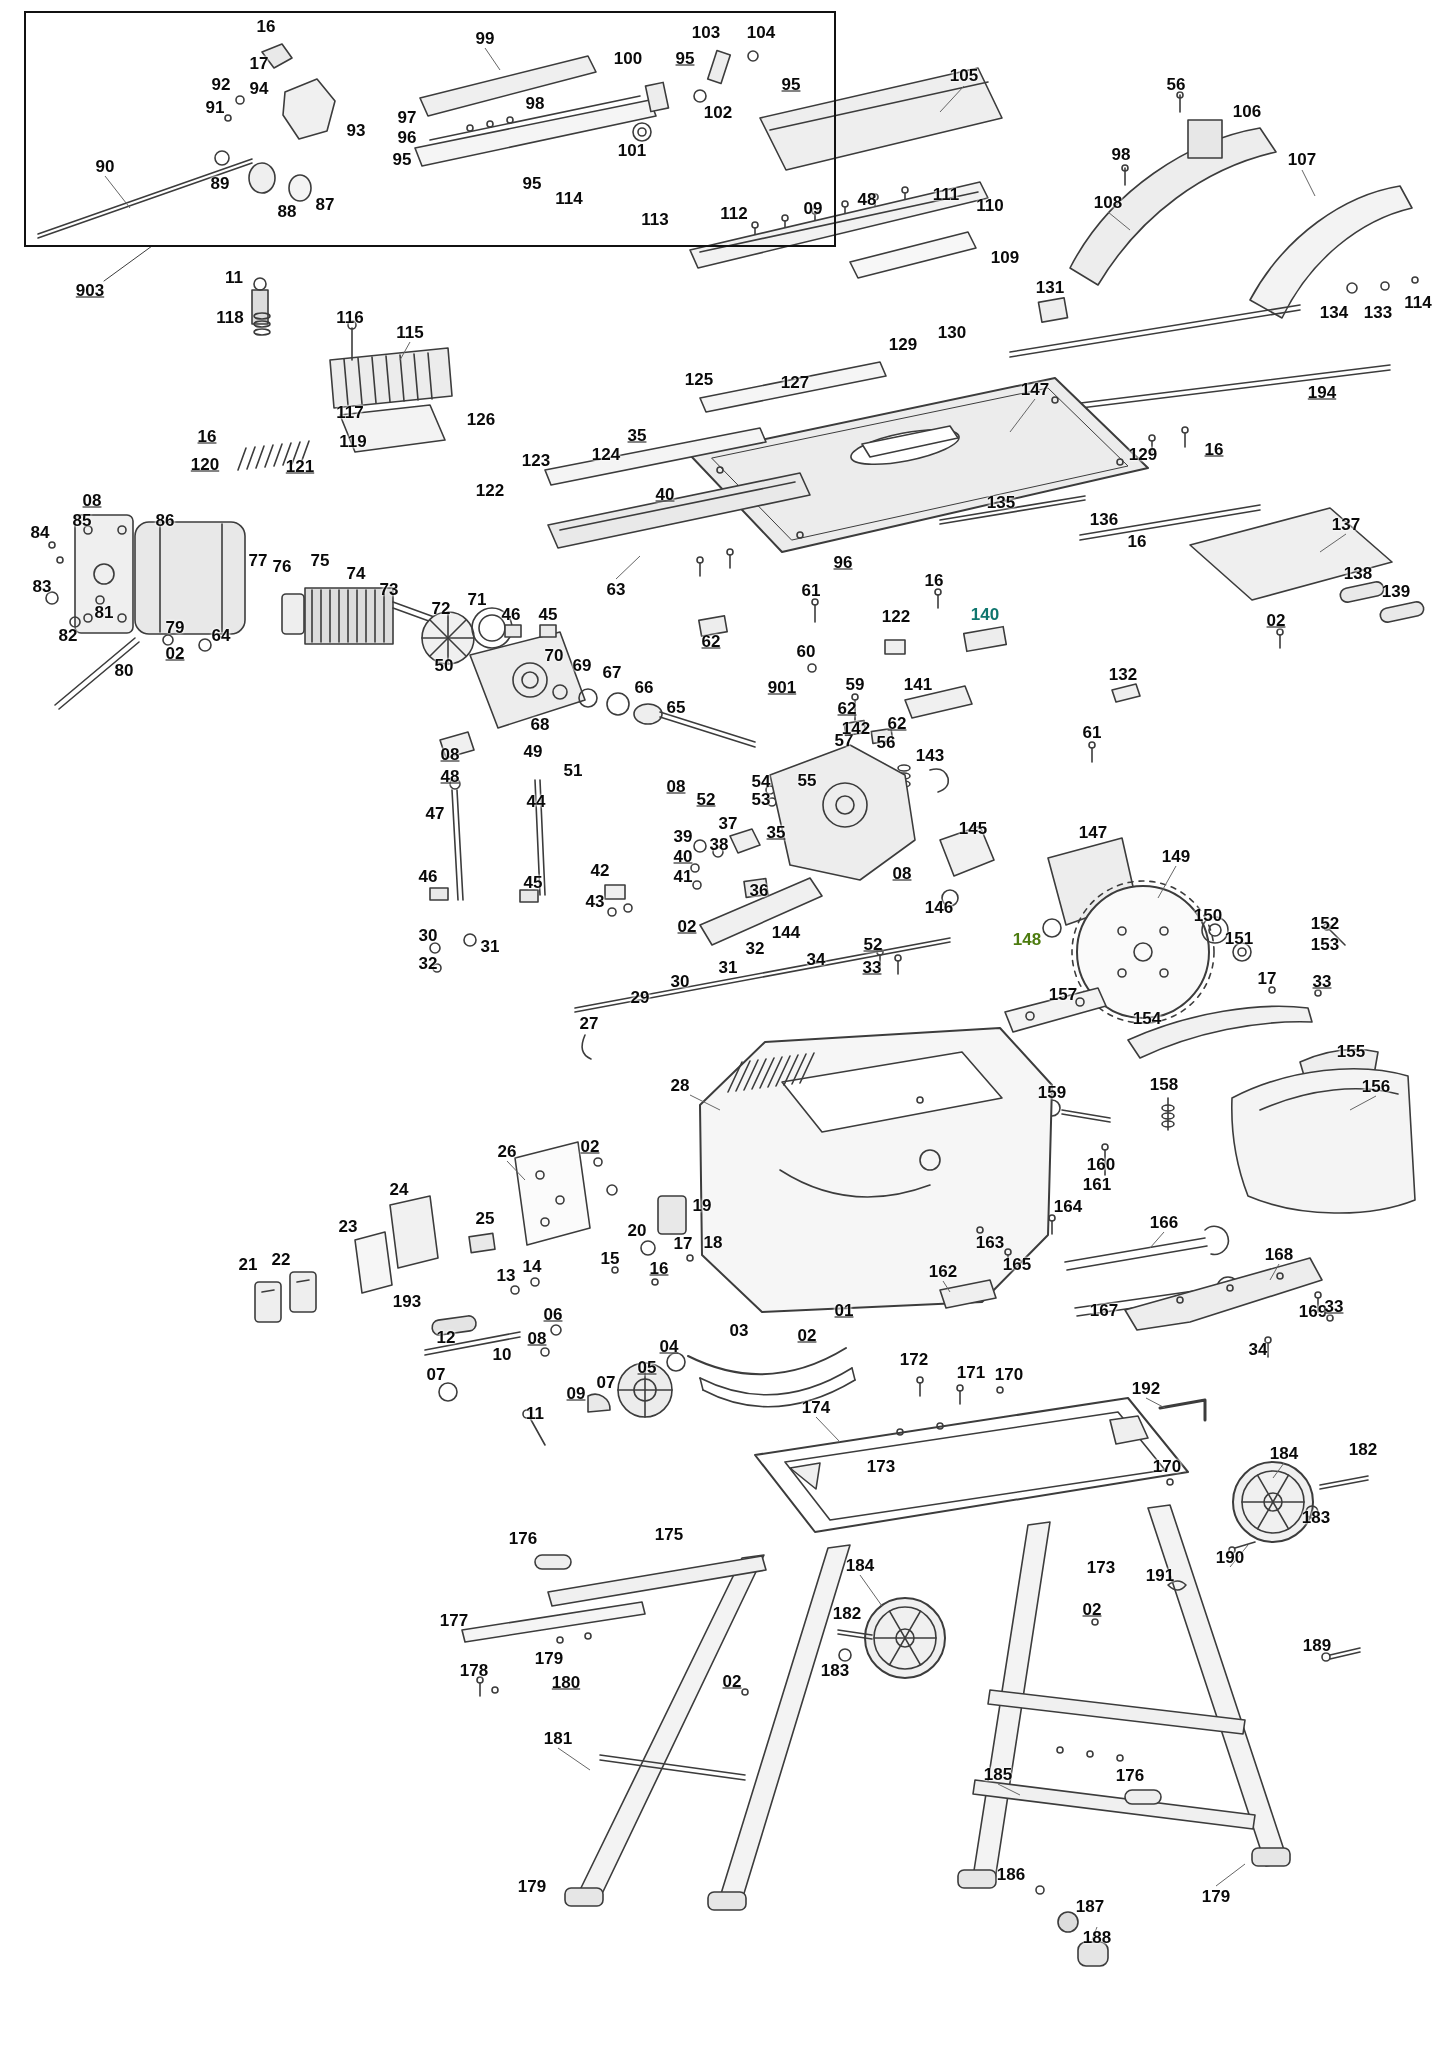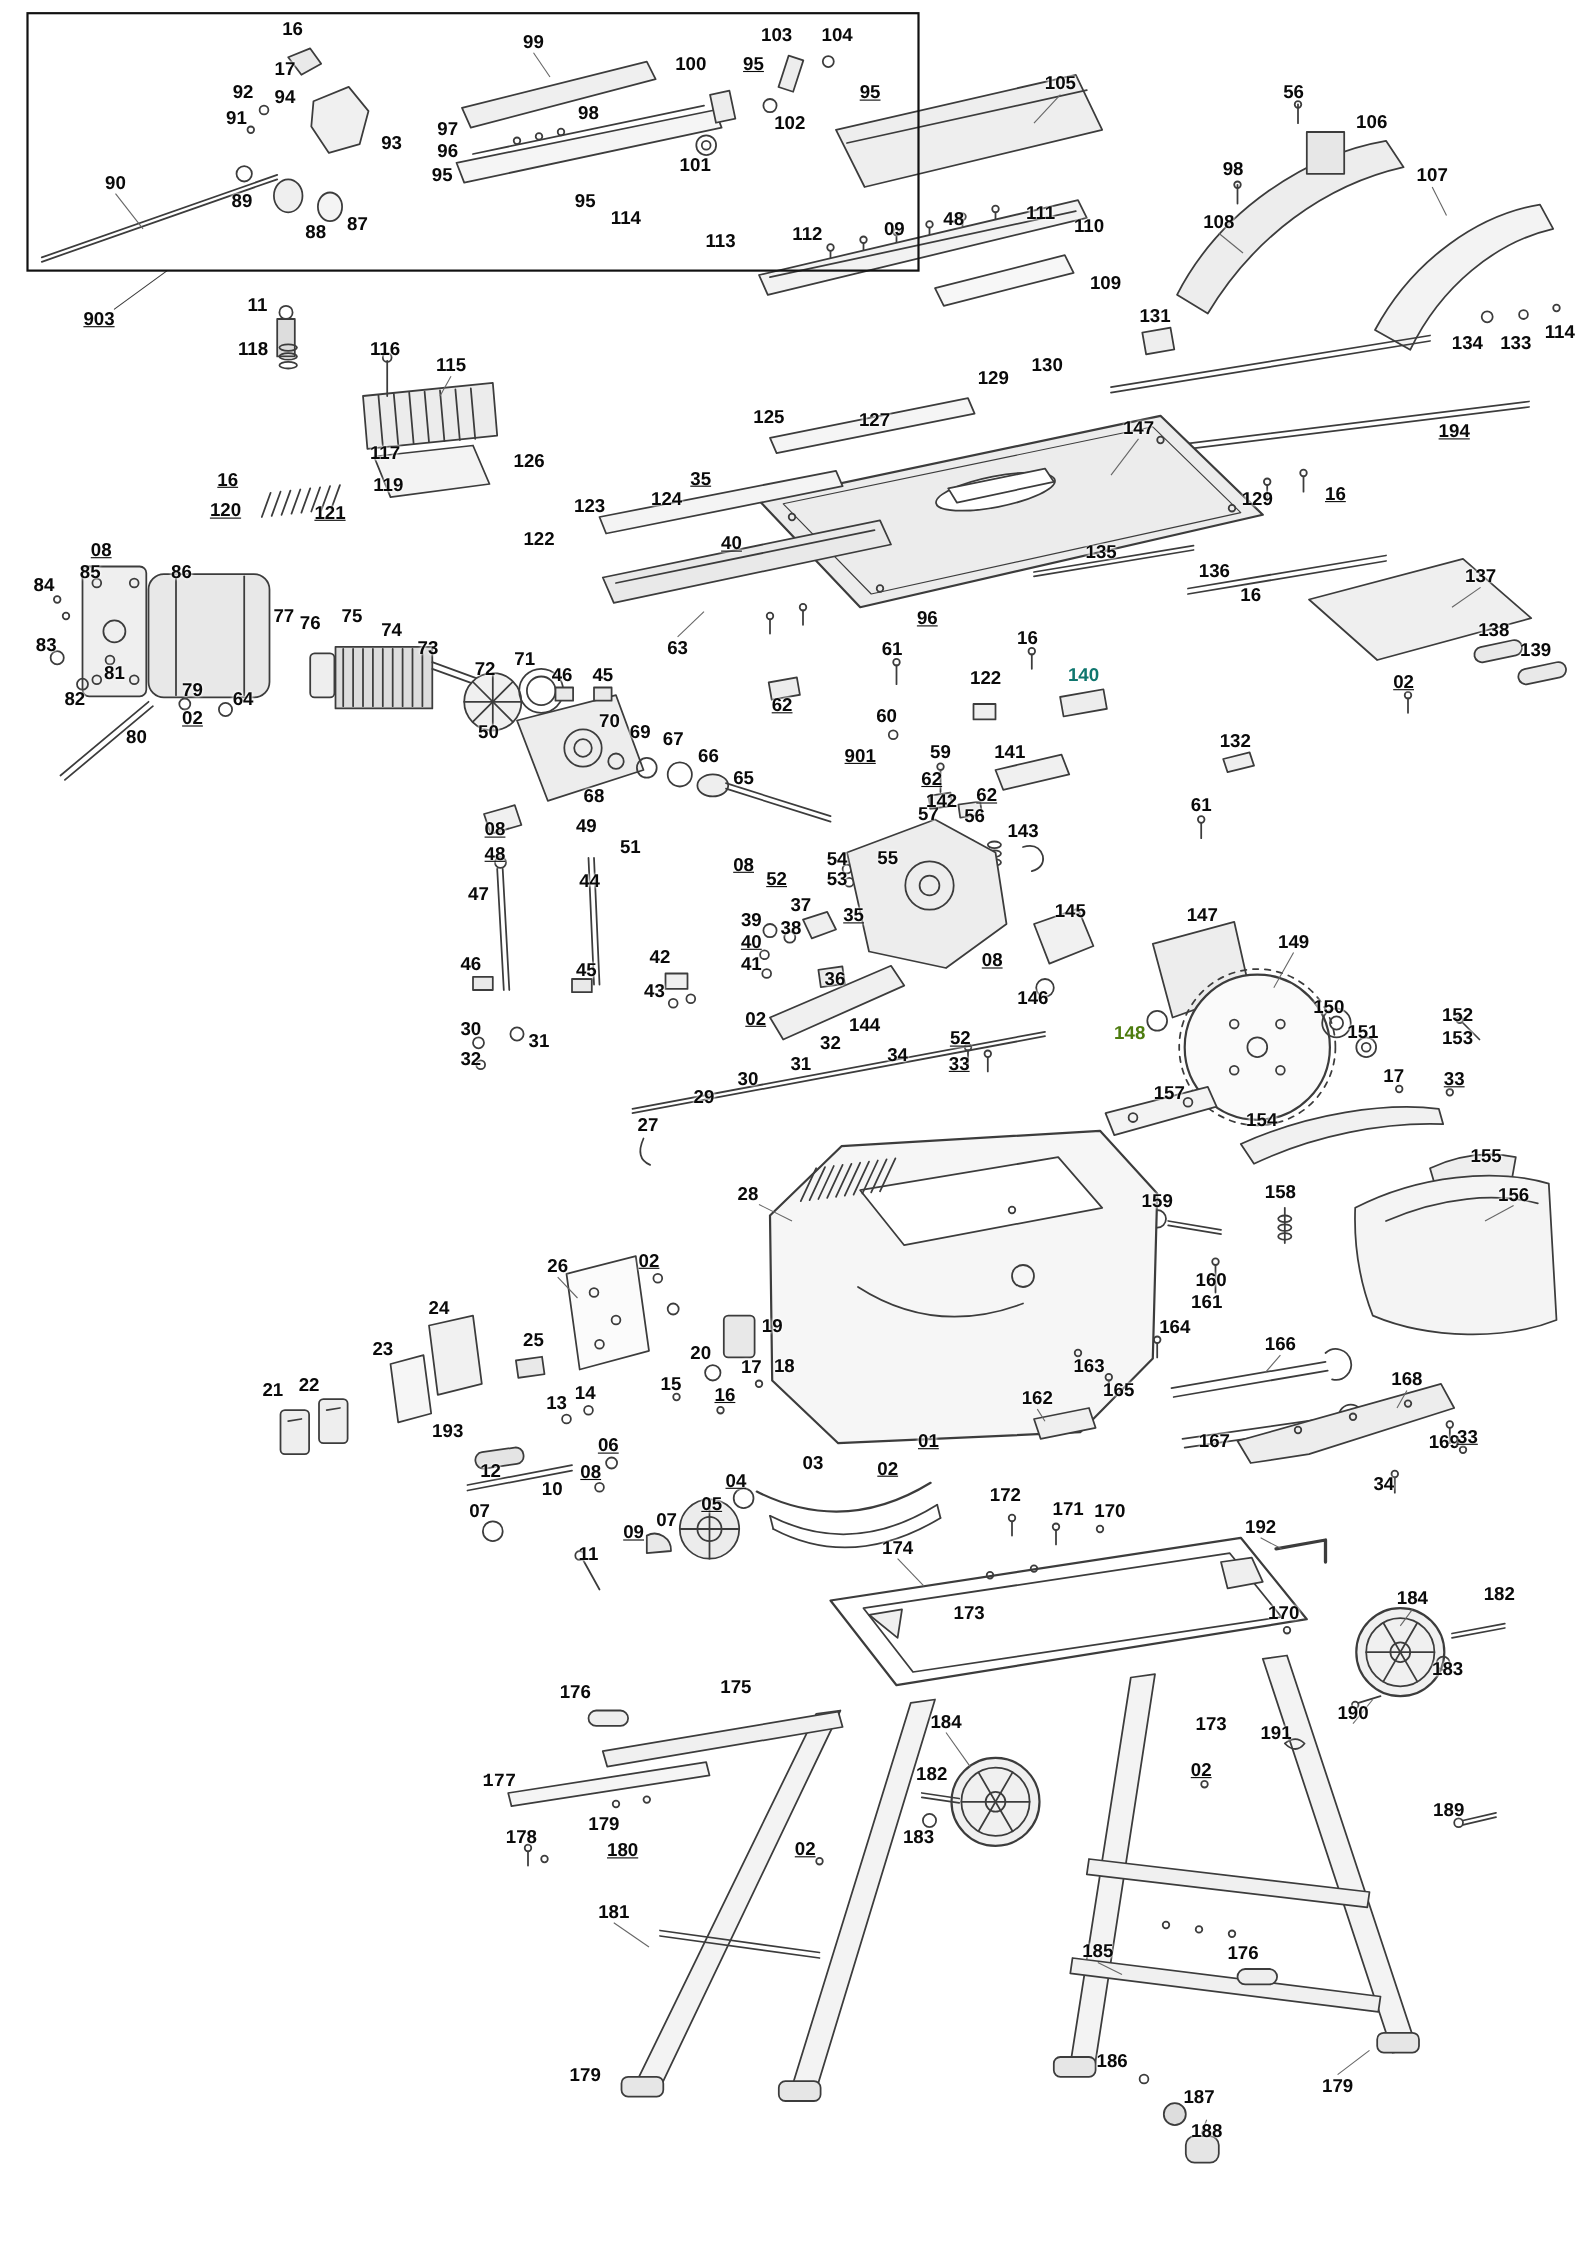--- a/index.html
+++ b/index.html
@@ -692,21 +692,21 @@
       <div class="part-label" style="left: 1146px; top: 1388px; color: rgb(10, 10, 10);">192</div>
       <div class="part-label" style="left: 1167px; top: 1466px; color: rgb(10, 10, 10);">170</div>
       <div class="part-label" style="left: 1284px; top: 1453px; color: rgb(10, 10, 10);">184</div>
       <div class="part-label" style="left: 1363px; top: 1449px; color: rgb(10, 10, 10);">182</div>
       <div class="part-label" style="left: 1316px; top: 1517px; color: rgb(10, 10, 10);">183</div>
       <div class="part-label" style="left: 1101px; top: 1567px; color: rgb(10, 10, 10);">173</div>
       <div class="part-label" style="left: 1230px; top: 1557px; color: rgb(10, 10, 10);">190</div>
       <div class="part-label" style="left: 1160px; top: 1575px; color: rgb(10, 10, 10);">191</div>
       <div class="part-label" style="left: 523px; top: 1538px; color: rgb(10, 10, 10);">176</div>
       <div class="part-label" style="left: 669px; top: 1534px; color: rgb(10, 10, 10);">175</div>
-      <div class="part-label" style="left: 454px; top: 1620px; color: rgb(10, 10, 10); font-family: Liberation Mono, monospace;">177</div>
+      <div class="part-label" style="left: 454px; top: 1620px; color: rgb(10, 10, 10);">177</div>
       <div class="part-label" style="left: 474px; top: 1670px; color: rgb(10, 10, 10);">178</div>
       <div class="part-label" style="left: 549px; top: 1658px; color: rgb(10, 10, 10);">179</div>
       <div class="part-label" style="left: 566px; top: 1682px; color: rgb(10, 10, 10); text-decoration: underline;">180</div>
       <div class="part-label" style="left: 860px; top: 1565px; color: rgb(10, 10, 10);">184</div>
       <div class="part-label" style="left: 847px; top: 1613px; color: rgb(10, 10, 10);">182</div>
       <div class="part-label" style="left: 835px; top: 1670px; color: rgb(10, 10, 10);">183</div>
       <div class="part-label u" style="left: 732px; top: 1681px; color: rgb(10, 10, 10);">02</div>
       <div class="part-label u" style="left: 1092px; top: 1609px; color: rgb(10, 10, 10);">02</div>
       <div class="part-label" style="left: 1317px; top: 1645px; color: rgb(10, 10, 10);">189</div>
       <div class="part-label" style="left: 558px; top: 1738px; color: rgb(10, 10, 10);">181</div>

